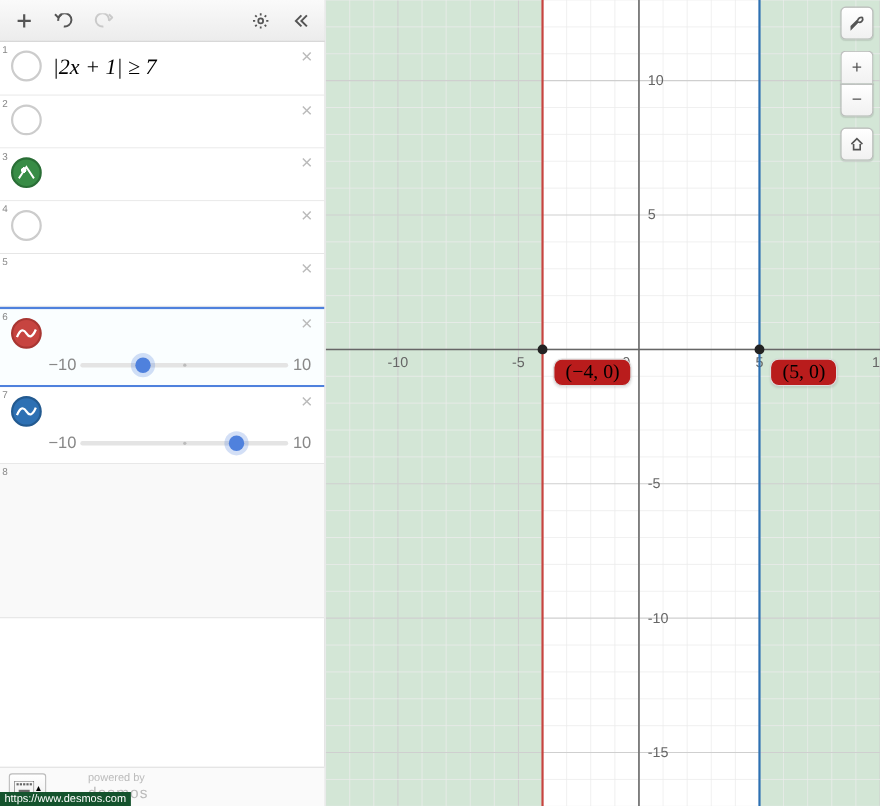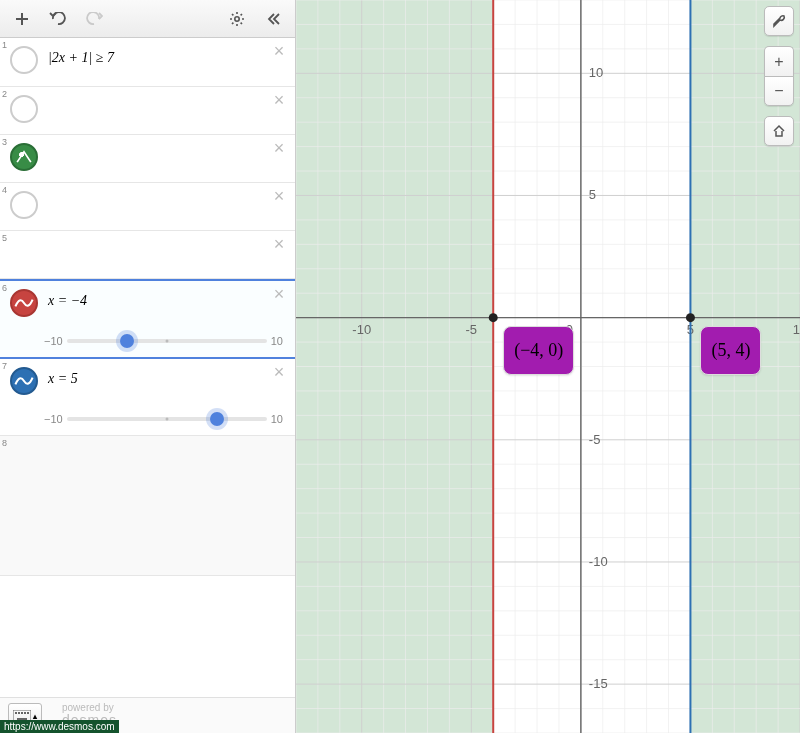--- a/index.html
+++ b/index.html
@@ -88,41 +88,41 @@
   }
   .expr-icon.blue-wave {
     background: #2d70b3;
     border-color: #235a90;
   }
   .wave-svg { width: 100%; height: 100%; }
   .expr-content {
     flex: 1;
     padding: 12px 8px 12px 4px;
     font-family: "Times New Roman", serif;
-    font-size: 14px;
+    font-size: 20px;
     font-style: italic;
     color: #000;
     min-height: 48px;
   }
   .expr-close {
     position: absolute;
     right: 6px; top: 4px;
     width: 20px; height: 20px;
     color: #bbb;
     font-size: 18px;
     line-height: 18px;
     text-align: center;
     cursor: pointer;
   }
   .slider-row {
     padding: 6px 12px 10px 44px;
     display: flex;
     align-items: center;
     gap: 4px;
-    font-size: 11px;
+    font-size: 15px;
     color: #888;
   }
   .slider-track {
     flex: 1;
     height: 4px;
     background: #e4e4e4;
     border-radius: 2px;
     position: relative;
   }
   .slider-thumb {
@@ -159,21 +159,21 @@
     border-radius: 3px;
     background: linear-gradient(#fff,#eee);
     display: flex; align-items: center; justify-content: center;
     cursor: pointer;
     font-size: 11px;
   }
   .powered {
     font-size: 10px;
     color: #bbb;
     line-height: 1.1;
-    margin-left: 12px;
+    margin-left: 30px;
   }
   .link-badge {
     position: absolute;
     left: 0; bottom: 0;
     background: #14532d;
     color: #fff;
     font-size: 10px;
     padding: 1px 4px;
   }
 
@@ -189,24 +189,24 @@
     width: 100%; height: 100%;
     display: block;
   }
   .axis-label {
     font-family: Arial, sans-serif;
     font-size: 13px;
     fill: #666;
   }
   .point-label {
     position: absolute;
-    background: #a21caf;
+    background: #b91c1c;
     border: 1px solid #ddd;
     border-radius: 8px;
-    padding: 13px 10px;
+    padding: 1px 10px;
     font-family: "Times New Roman", serif;
     font-size: 18px;
     box-shadow: 0 1px 2px rgba(0,0,0,0.1);
     white-space: nowrap;
     text-align: center;
   }
 
   
   .float-controls {
     position: absolute;
@@ -309,42 +309,40 @@
     </div>
 
     <div class="expr-row selected" style="flex-direction:column; align-items:stretch;">
       <div style="display:flex; align-items:flex-start;">
         <div class="expr-index">6</div>
         <div class="expr-icon red-wave">
           <svg class="wave-svg" viewBox="0 0 28 28">
               <path d="M4 18 Q9 6 14 14 T24 10" stroke="#fff" stroke-width="2.4" fill="none"></path>
             </svg>
         </div>
-        <div class="expr-content"><i>x</i> = −4</div>
         <div class="expr-close">×</div>
       </div>
       <div class="slider-row">
         <span>−10</span>
         <div class="slider-track">
           <div class="slider-tick" style="left:50%"></div>
           <div class="slider-thumb" style="left:30%"></div>
         </div>
         <span>10</span>
       </div>
     </div>
 
     <div class="expr-row" style="flex-direction:column; align-items:stretch;">
       <div style="display:flex; align-items:flex-start;">
         <div class="expr-index">7</div>
         <div class="expr-icon blue-wave">
           <svg class="wave-svg" viewBox="0 0 28 28">
               <path d="M4 18 Q9 6 14 14 T24 10" stroke="#fff" stroke-width="2.4" fill="none"></path>
             </svg>
         </div>
-        <div class="expr-content"><i>x</i> = 5</div>
         <div class="expr-close">×</div>
       </div>
       <div class="slider-row">
         <span>−10</span>
         <div class="slider-track">
           <div class="slider-tick" style="left:50%"></div>
           <div class="slider-thumb" style="left:75%"></div>
         </div>
         <span>10</span>
       </div>
@@ -450,21 +448,21 @@
       <text x="292.86956521739125" y="443.8" text-anchor="start" class="axis-label">-5</text>
       <text x="292.86956521739125" y="199.4666666666667" text-anchor="start" class="axis-label">5</text>
       <text x="292.86956521739125" y="77.29999999999995" text-anchor="start" class="axis-label">10</text>
       <line x1="197.21739130434784" y1="0" x2="197.21739130434784" y2="733" stroke="#c74440" stroke-width="2"></line>
       <line x1="394.4347826086957" y1="0" x2="394.4347826086957" y2="733" stroke="#2d70b3" stroke-width="2"></line>
       <circle cx="197.21739130434784" cy="317.6333333333333" r="4.5" fill="#222"></circle>
       <circle cx="394.4347826086957" cy="317.6333333333333" r="4.5" fill="#222"></circle>
     </svg>
   <div id="pt-labels">
       <div class="point-label" style="left: 207.217px; top: 325.633px;">(−4, 0)</div>
-      <div class="point-label" style="left: 404.435px; top: 325.633px;">(5, 4)</div>
+      <div class="point-label" style="left: 404.435px; top: 325.633px;">(5, 0)</div>
     </div>
 </div>
 
 <div class="float-controls">
   <div class="float-btn" title="Graph Settings">
     <svg width="16" height="16" viewBox="0 0 16 16">
         <path d="M13 3a3 3 0 0 1-4 4L3 13l0-2 6-6a3 3 0 0 1 4-2z" fill="none" stroke="#555" stroke-width="1.6"></path>
       </svg>
   </div>
   <div class="zoom-group">

